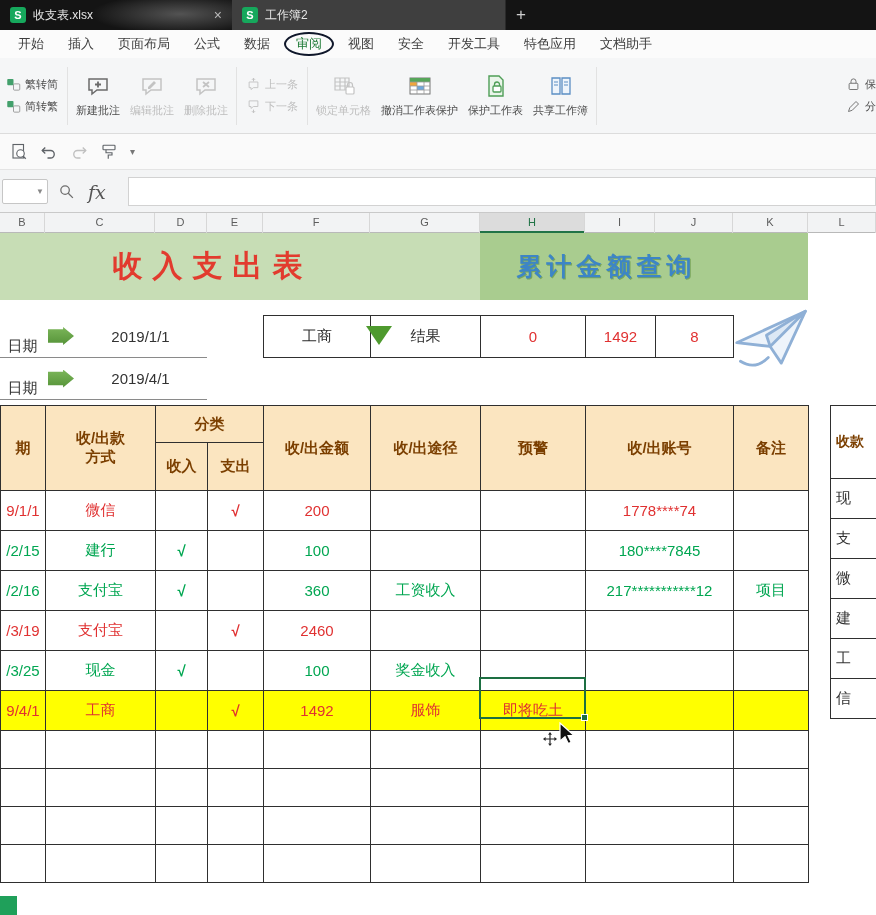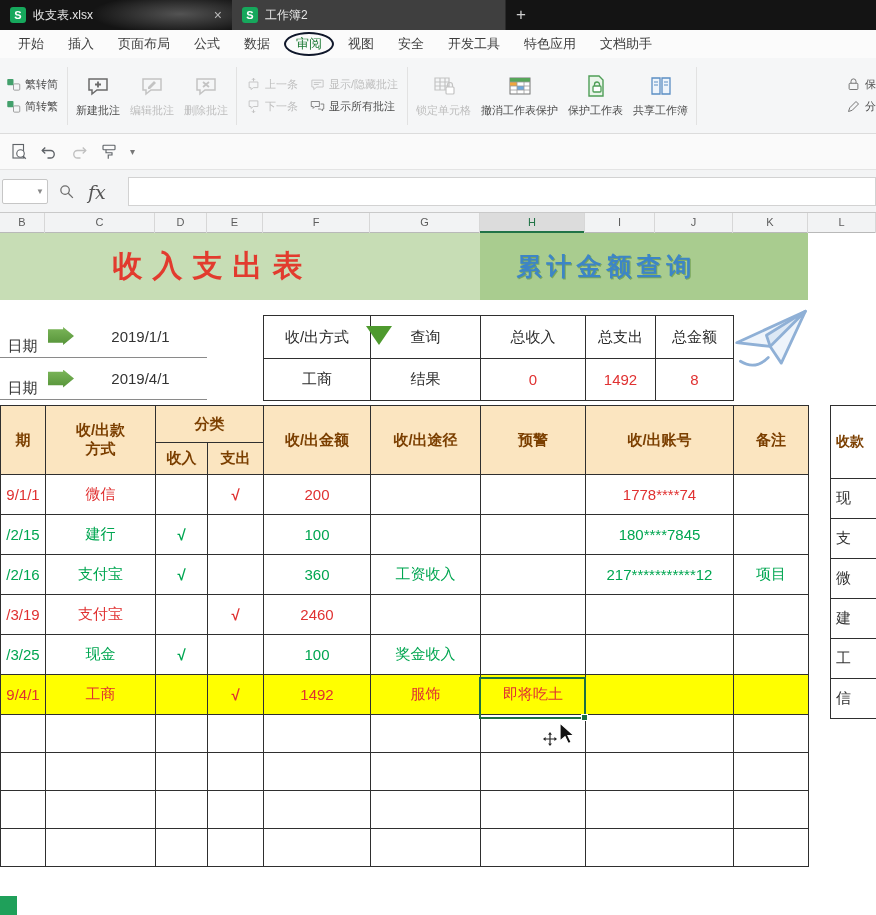--- a/index.html
+++ b/index.html
@@ -84,21 +84,21 @@
   table.sum td.red { color:#e03131; }
 
   .dd-triangle { left:366px; top:93px; width:0; height:0; border-left:13px solid transparent; border-right:13px solid transparent; border-top:19px solid #4e9a2e; }
 
   .plane { left:733px; top:72px; width:78px; height:68px; }
 
   table.main { position:absolute; left:0; top:172px; border-collapse:collapse; table-layout:fixed; width:808px; background:#fff; }
   table.main th, table.main td { border:1px solid #2f2f2f; text-align:center; overflow:hidden; white-space:nowrap; }
   table.main thead th { background:#fbe5c0; color:#7b3f00; font-size:15px; font-weight:bold; }
   table.main tr.th1 th { height:37px; }
-  table.main tr.th2 th { height:32px; }
+  table.main tr.th2 th { height:48px; }
   table.main tbody tr.data td { height:40px; font-size:15px; }
   table.main tbody tr.empty td { height:38px; }
   tr.row-red { color:#e03131; }
   tr.row-green { color:#00a651;padding-left:44px; }
   tr.row-yellow td { background:#ffff00; }
   td.chk { font-size:18px; font-weight:bold; }
   td.small { font-size:14px; }
 
   .sel-overlay { left:479px; top:444px; width:107px; height:42px; border:2px solid #1d6f42; pointer-events:none; }
   .sel-handle { left:581px; top:481px; width:7px; height:7px; background:#1d6f42; border:1px solid #fff; }
@@ -295,34 +295,20 @@
         <span>上一条</span>
       </div>
       <div class="rsmall dis">
         <svg class="ic dim">
             <use href="#i-bubble-down"></use>
           </svg>
         <span>下一条</span>
       </div>
     </div>
 
-    <div class="rcol">
-      <div class="rsmall dis">
-        <svg class="ic dim">
-            <use href="#i-bubble-lines"></use>
-          </svg>
-        <span>显示/隐藏批注</span>
-      </div>
-      <div class="rsmall">
-        <svg class="ic">
-            <use href="#i-bubbles"></use>
-          </svg>
-        <span>显示所有批注</span>
-      </div>
-    </div>
 
     <div class="rsep"></div>
 
     <div class="rlarge dis">
       <svg class="icL dim">
           <use href="#i-grid-lock"></use>
         </svg>
       <span>锁定单元格</span>
     </div>
     <div class="rlarge">
@@ -423,27 +409,20 @@
 
     <table class="sum">
       <colgroup>
           <col style="width:107px">
           <col style="width:110px">
           <col style="width:105px">
           <col style="width:70px">
           <col style="width:78px">
         </colgroup>
       <tbody>
-          <tr class="r1">
-        <td>收/出方式</td>
-        <td>查询</td>
-        <td>总收入</td>
-        <td>总支出</td>
-        <td>总金额</td>
-      </tr>
       <tr class="r2">
         <td>工商</td>
         <td>结果</td>
         <td class="red">0</td>
         <td class="red">1492</td>
         <td class="red">8</td>
       </tr>
     </tbody>
       </table>
 

